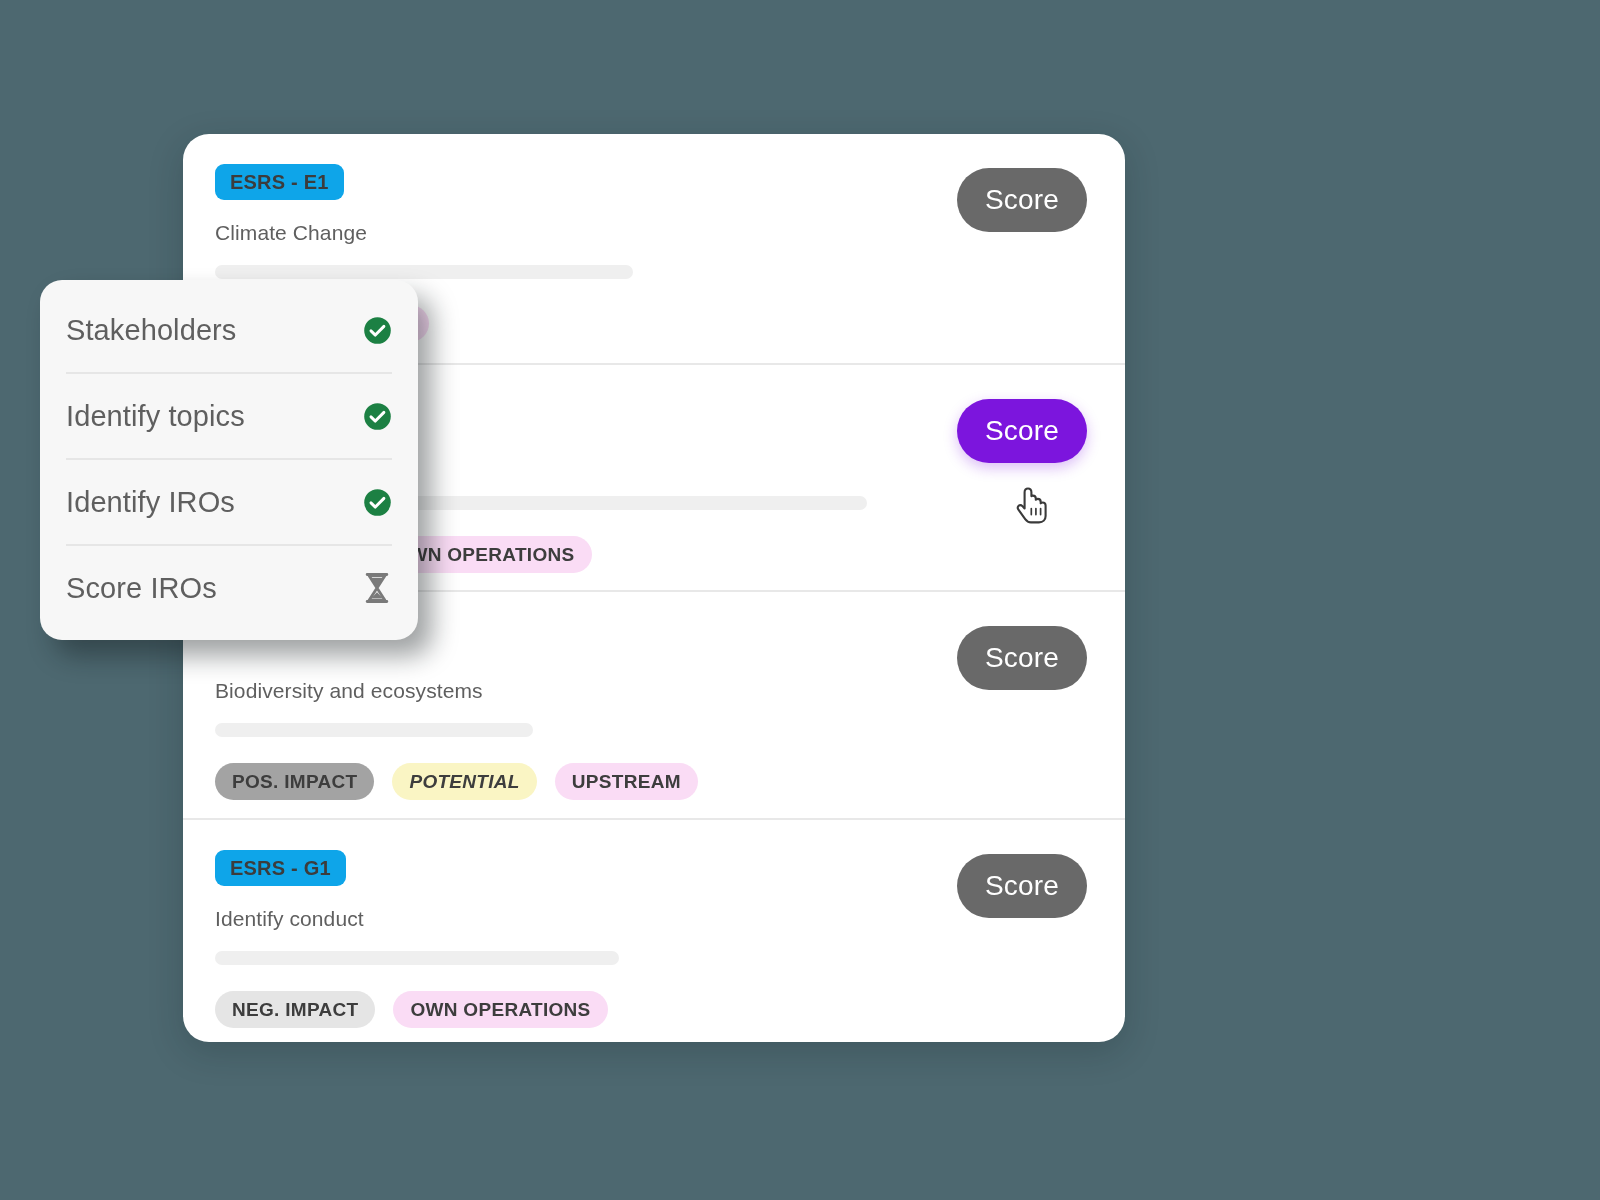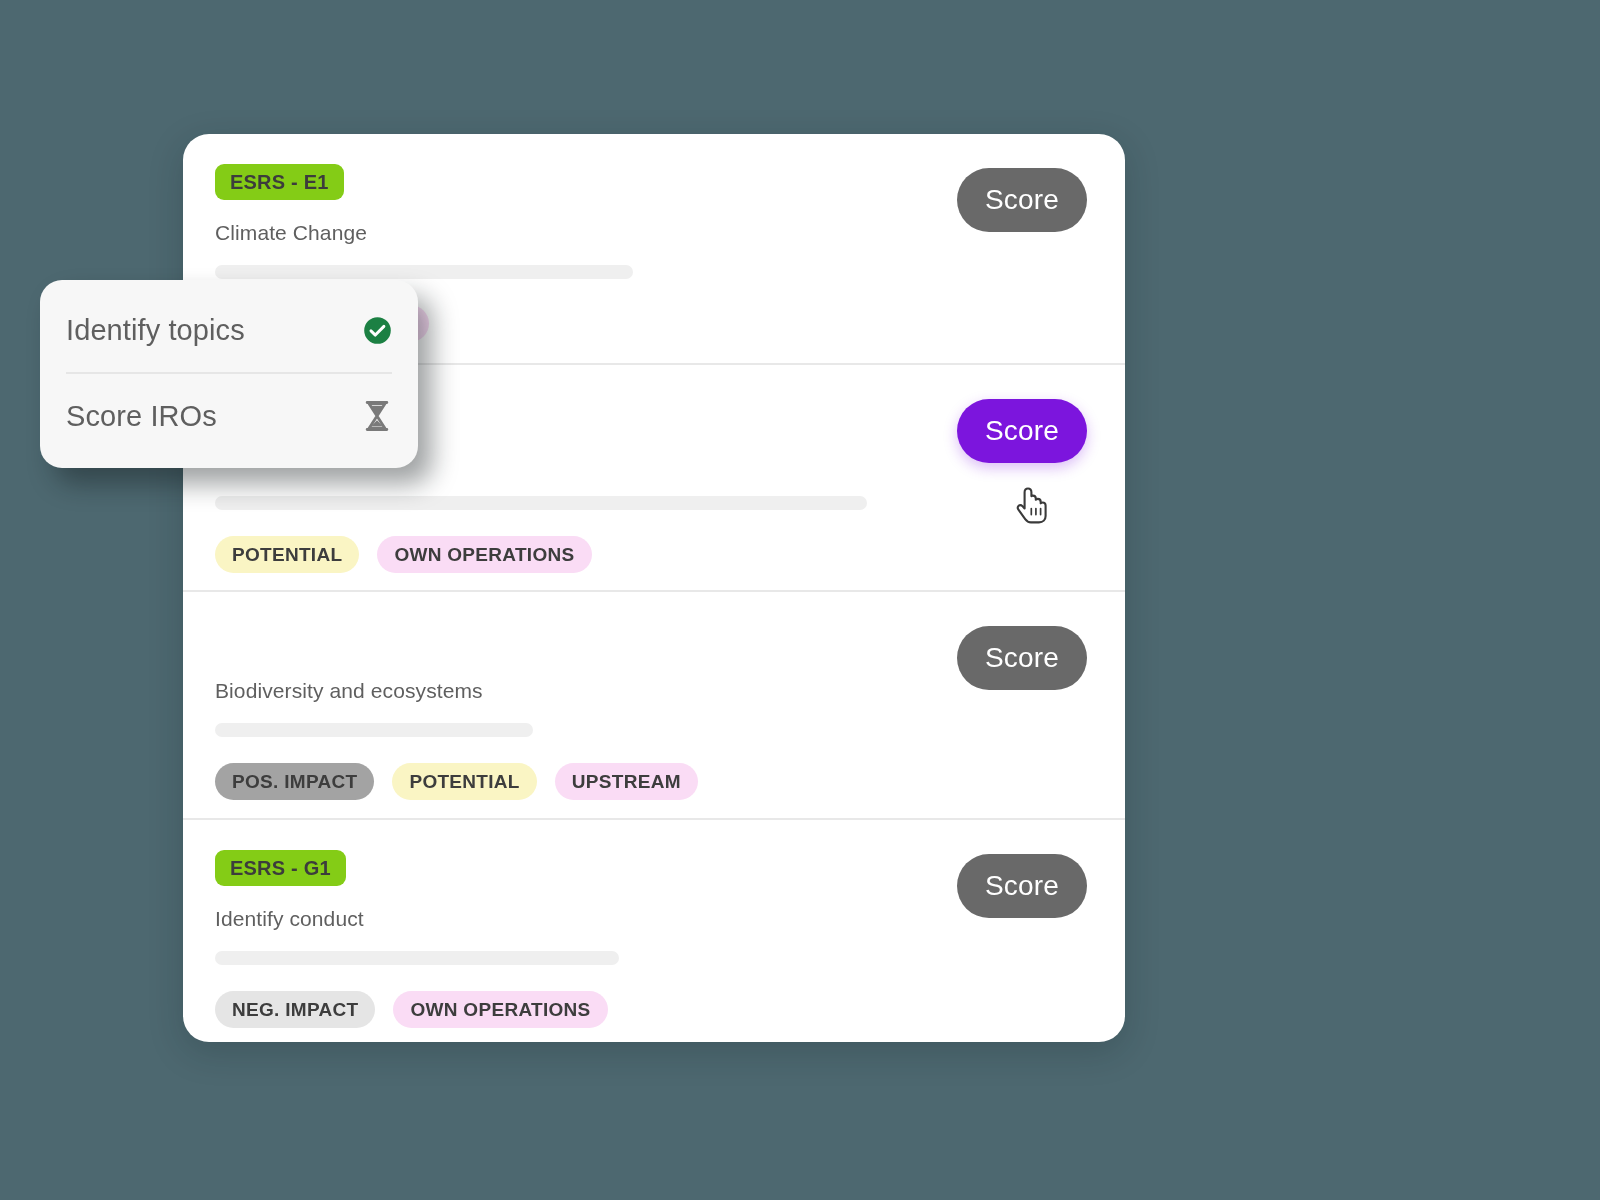--- a/index.html
+++ b/index.html
@@ -39,21 +39,21 @@
 
   .row-main {
     display: flex;
     align-items: flex-start;
     justify-content: space-between;
   }
   .row-left { flex: 1 1 auto; min-width: 0; }
 
   .esrs-chip {
     display: inline-block;
-    background: #84cc16;
+    background: #0ea5e9;
     color: #3c3c3c;
     font-size: 20px;
     font-weight: bold;
     letter-spacing: 0.2px;
     padding: 8px 15px;
     border-radius: 9px;
     line-height: 1;
   }
 
   .topic-title {
@@ -81,21 +81,21 @@
     font-size: 19px;
     font-weight: bold;
     color: #3d3d3d;
     padding: 9px 17px;
     border-radius: 20px;
     line-height: 1;
     letter-spacing: 0.3px;
     white-space: nowrap;
   }
   .tag.green  { background: #a3a3a3; }
-  .tag.yellow { background: #faf5c4; }
+  .tag.yellow { background: #faf5c4; font-style: italic; }
   .tag.pink   { background: #fadcf5; }
   .tag.red    { background: #e5e5e5; }
 
   
   .score-btn {
     flex: 0 0 auto;
     margin-left: 24px;
     margin-top: 4px;
     border: none;
     border-radius: 999px;
@@ -215,31 +215,49 @@
     <div class="tag-row">
       <span class="tag red">NEG. IMPACT</span>
       <span class="tag pink">OWN OPERATIONS</span>
     </div>
   </div>
 
 </div>
 
 <div class="steps-popup">
 
-
-  <div class="step-item">
-    <span class="step-label">Identify topics</span>
+  <div class="step-item">
+    <span class="step-label">Stakeholders</span>
     <span class="step-status">
       <svg class="check-icon" width="29" height="29" viewBox="0 0 24 24">
         <circle cx="12" cy="12" r="11" fill="#1c8043"></circle>
         <path d="M6.6 12.3 L10.2 15.8 L17.3 8.6" fill="none" stroke="#ffffff" stroke-width="2.4" stroke-linecap="round" stroke-linejoin="round"></path>
       </svg>
     </span>
   </div>
 
+  <div class="step-item">
+    <span class="step-label">Identify topics</span>
+    <span class="step-status">
+      <svg class="check-icon" width="29" height="29" viewBox="0 0 24 24">
+        <circle cx="12" cy="12" r="11" fill="#1c8043"></circle>
+        <path d="M6.6 12.3 L10.2 15.8 L17.3 8.6" fill="none" stroke="#ffffff" stroke-width="2.4" stroke-linecap="round" stroke-linejoin="round"></path>
+      </svg>
+    </span>
+  </div>
+
+  <div class="step-item">
+    <span class="step-label">Identify IROs</span>
+    <span class="step-status">
+      <svg class="check-icon" width="29" height="29" viewBox="0 0 24 24">
+        <circle cx="12" cy="12" r="11" fill="#1c8043"></circle>
+        <path d="M6.6 12.3 L10.2 15.8 L17.3 8.6" fill="none" stroke="#ffffff" stroke-width="2.4" stroke-linecap="round" stroke-linejoin="round"></path>
+      </svg>
+    </span>
+  </div>
 
   <div class="step-item">
     <span class="step-label">Score IROs</span>
     <span class="step-status">
       <svg class="hourglass-icon" width="30" height="32" viewBox="0 0 24 26">
         <path d="M4 2 H20 M4 24 H20" stroke="#7a7a7a" stroke-width="2.3" stroke-linecap="round"></path>
         <path d="M5.6 3 H18.4 L12 13 L18.4 23 H5.6 L12 13 Z" fill="none" stroke="#7a7a7a" stroke-width="2.3" stroke-linejoin="round"></path>
         <path d="M6.8 4.6 H17.2 L12 12 Z" fill="#7a7a7a"></path>
         <path d="M12 16.4 L16.9 21.6 H7.1 Z" fill="#7a7a7a"></path>
       </svg>

